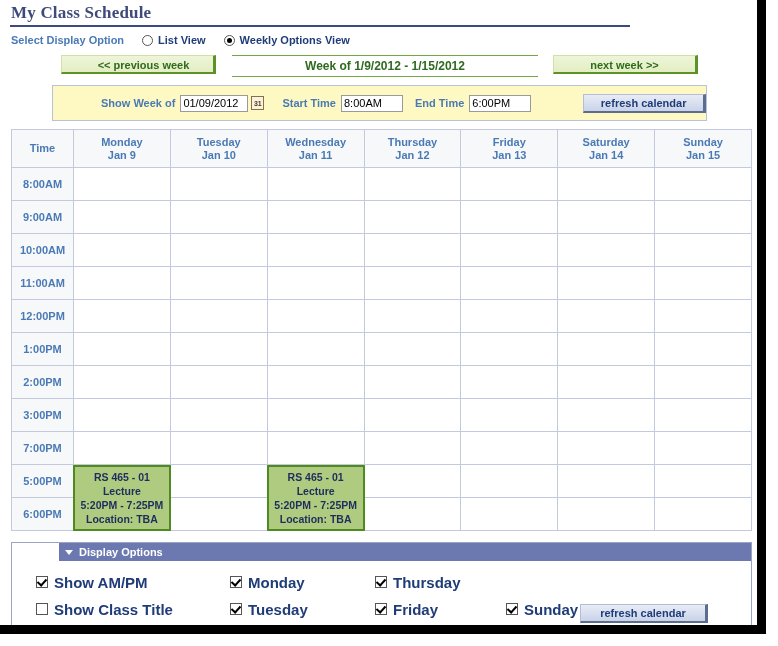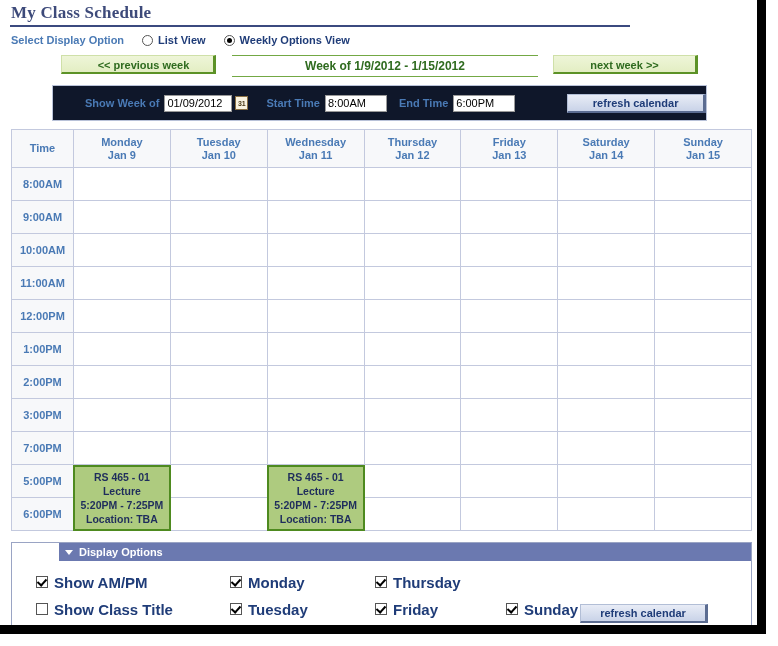--- a/index.html
+++ b/index.html
@@ -126,24 +126,24 @@
     border-bottom: 1px solid #73a844;
     background: #fff;
   }
 
   
   .filterbar {
     margin: 6px 0 8px 44px;
     width: 655px;
     height: 36px;
     border: 1px solid #b9c2d8;
-    background: #0f172a;
+    background: #fef9c3;
     display: flex;
     align-items: center;
-    padding-left: 32px;
+    padding-left: 48px;
   }
   .f-lbl {
     font-size: 11px;
     font-weight: bold;
     color: #4a7ab5;
     margin-right: 5px;
     white-space: nowrap;
   }
   .txtbox {
     font-family: "Liberation Sans", sans-serif;

